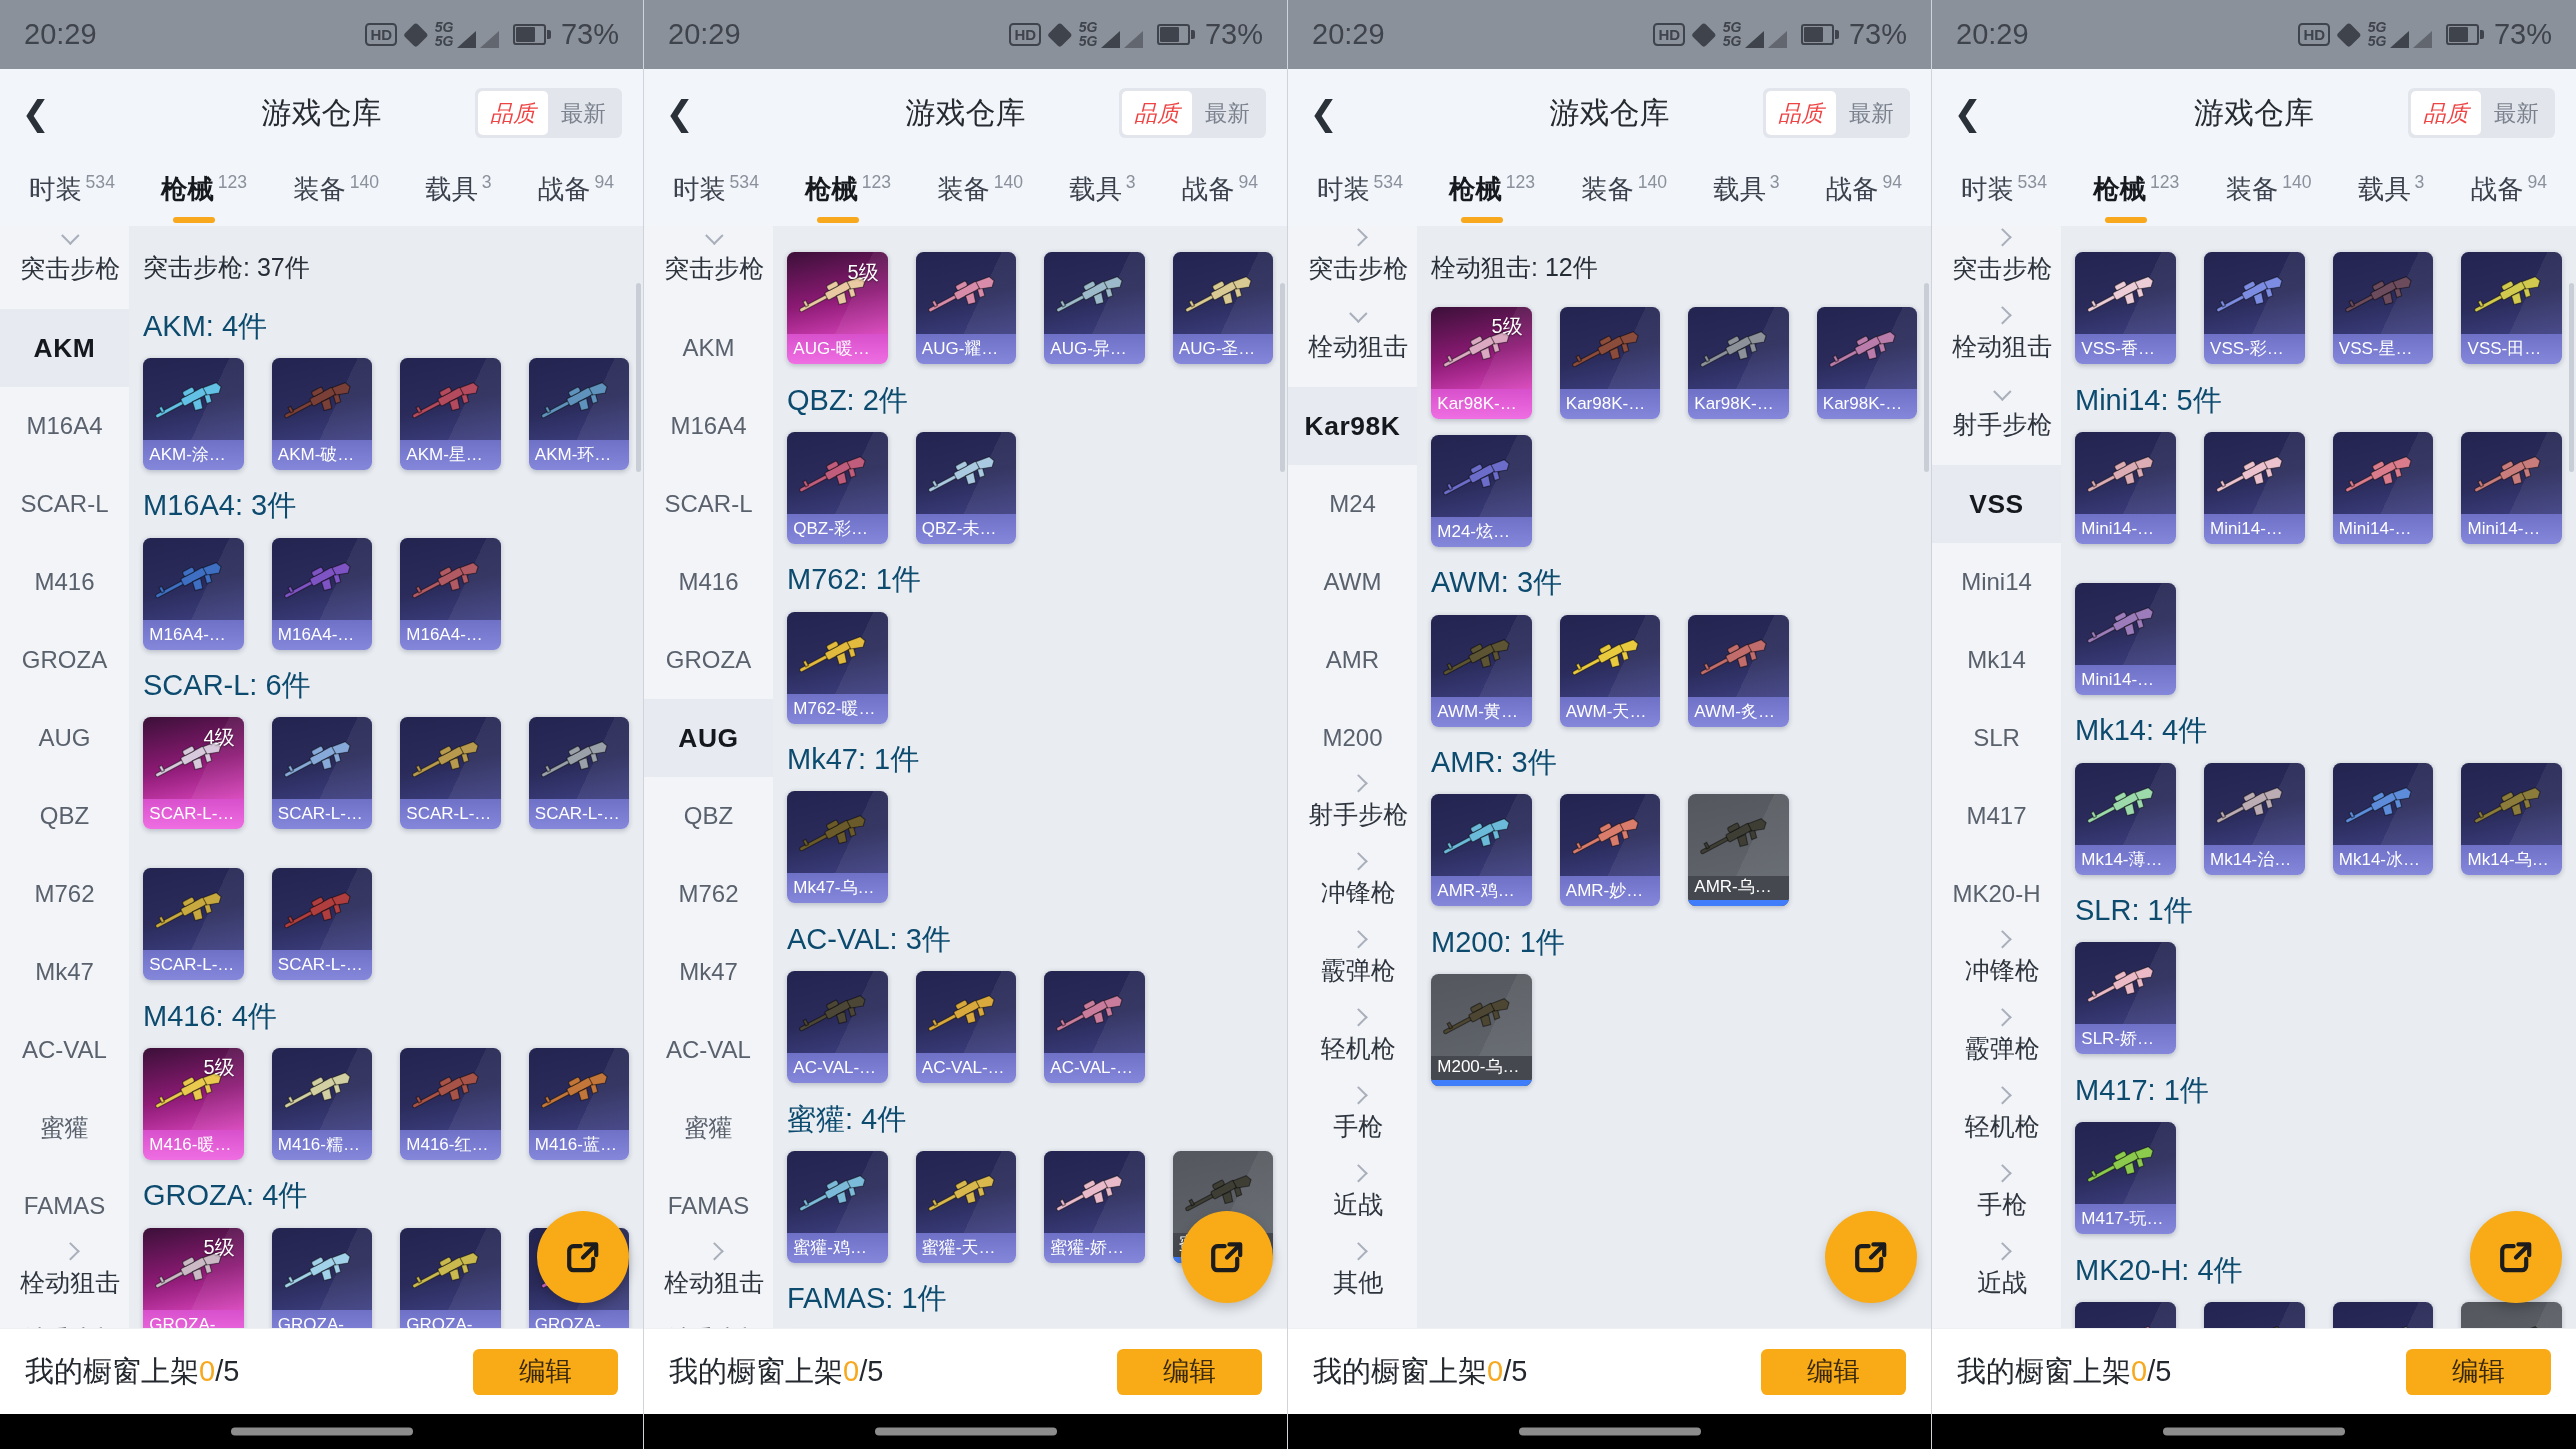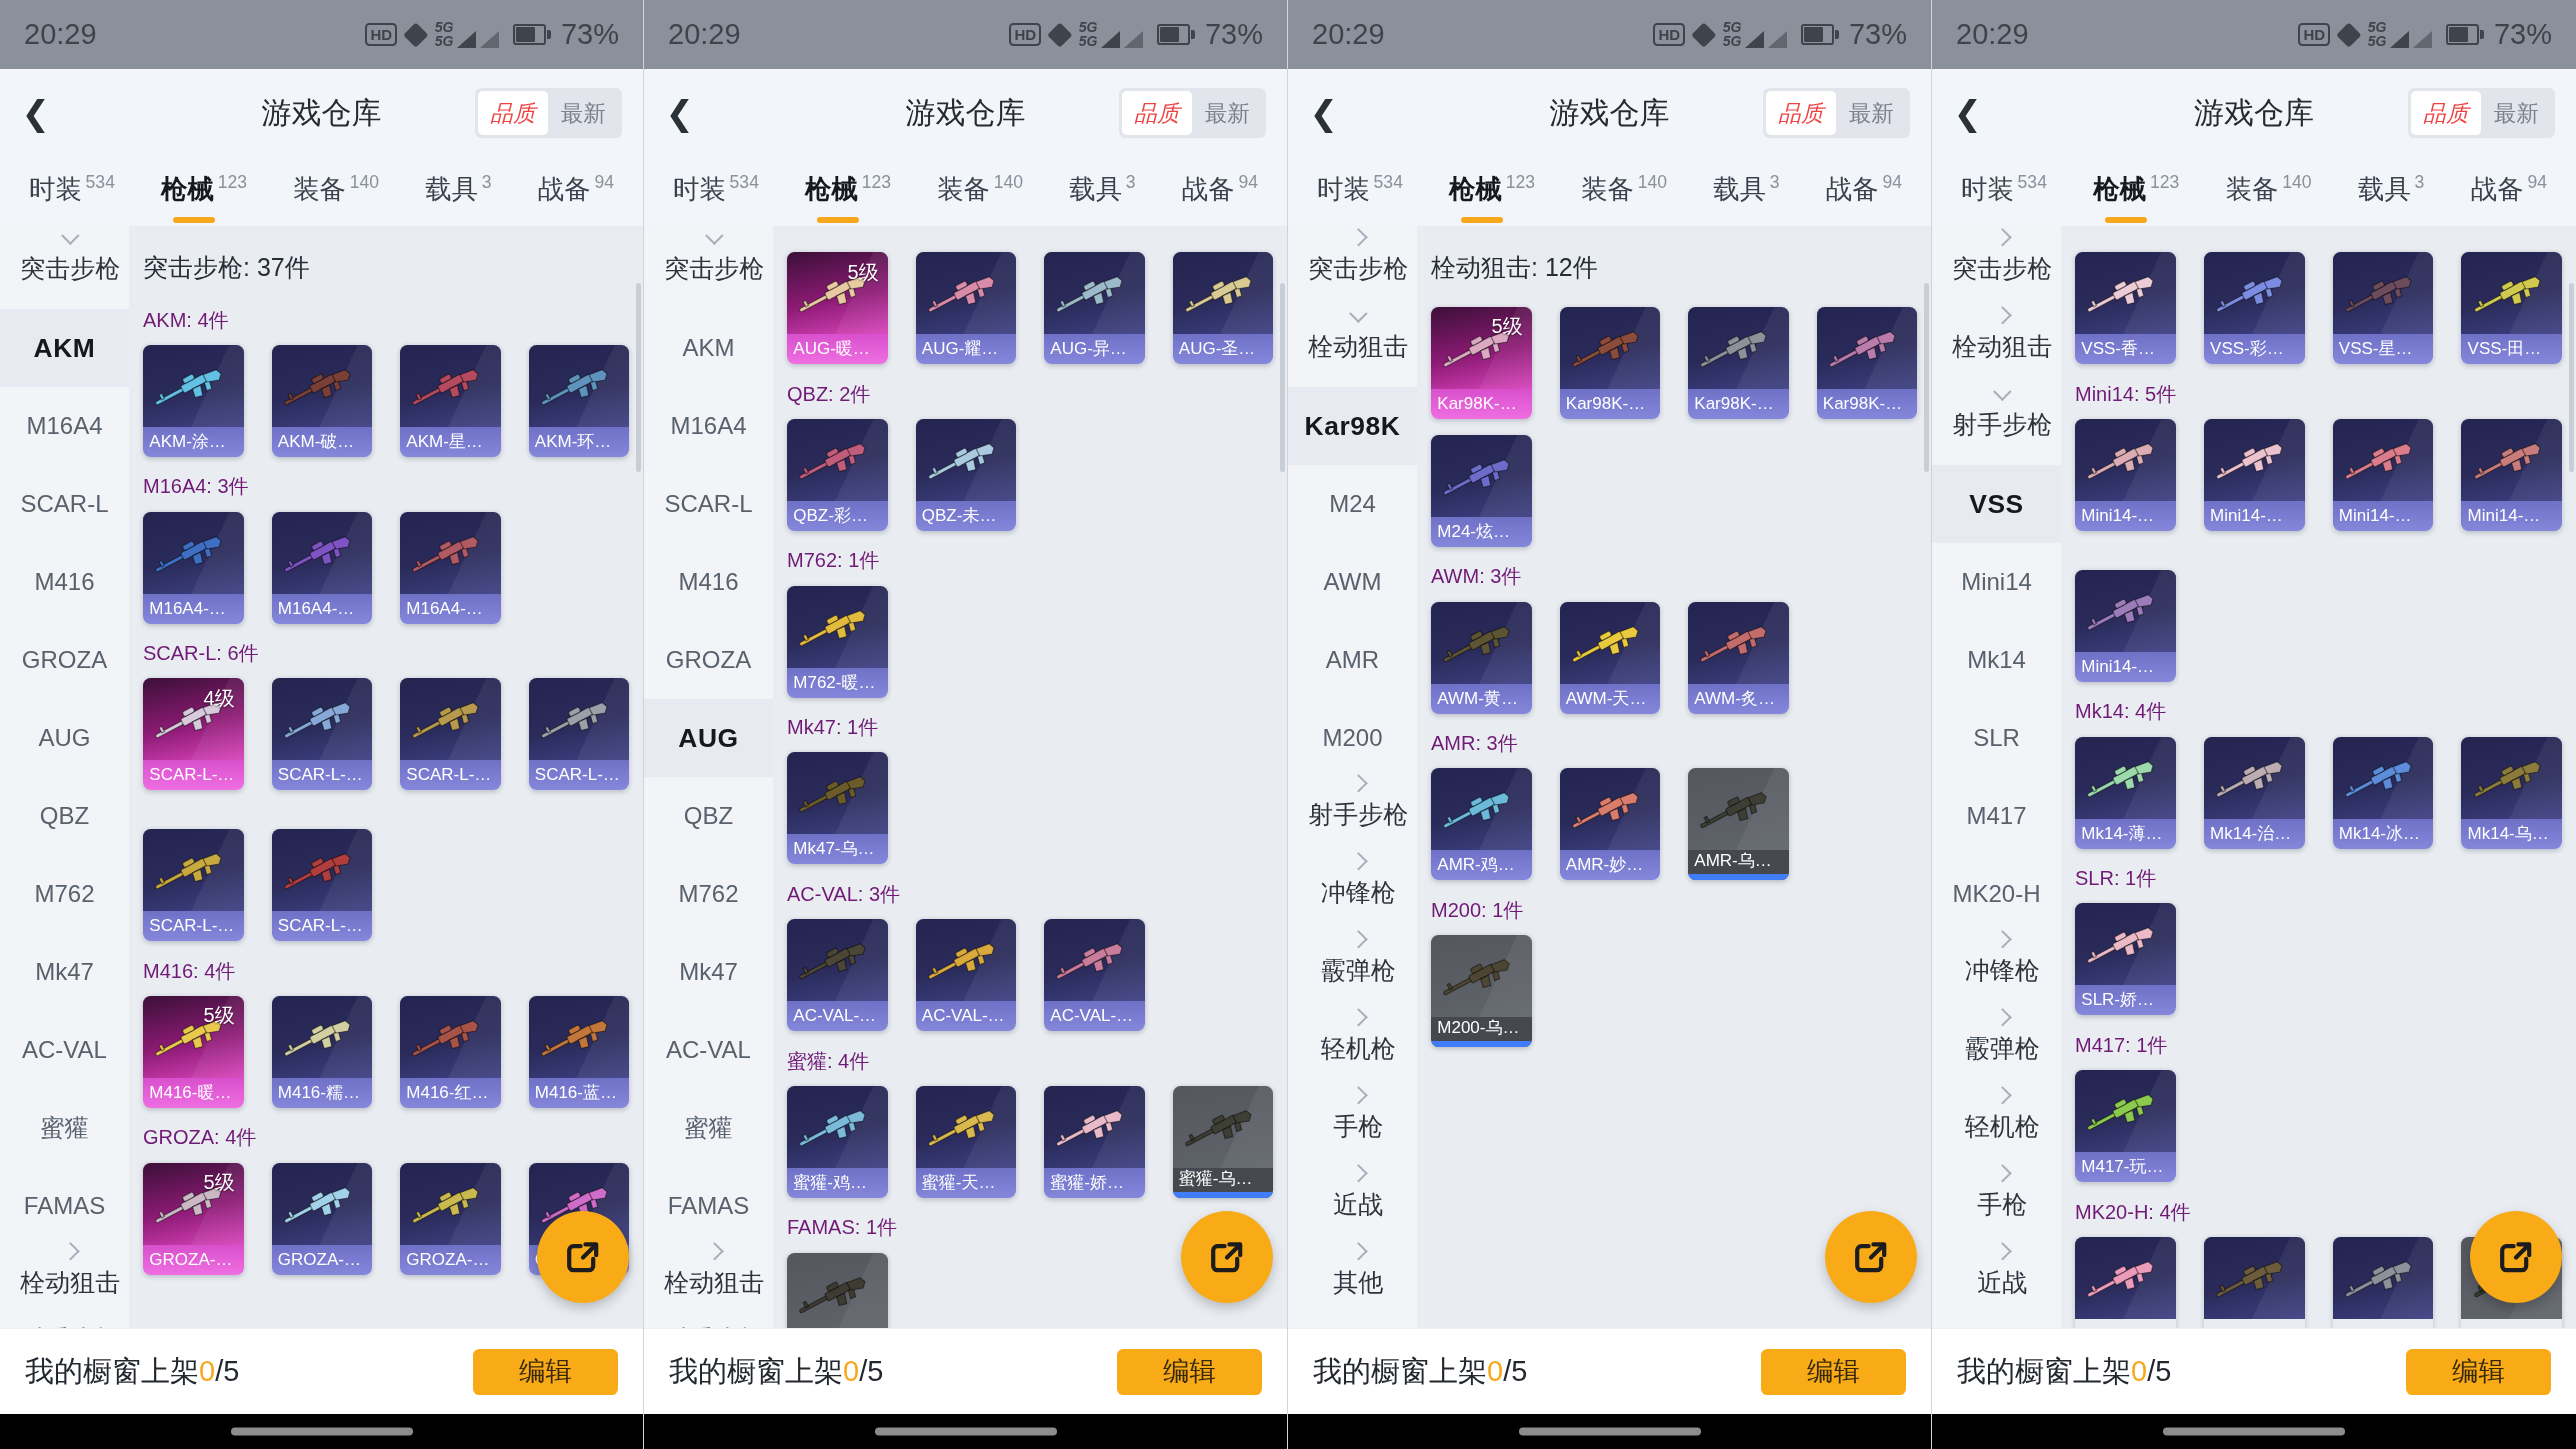--- a/index.html
+++ b/index.html
@@ -47,21 +47,21 @@
   .sidebar{width:129px;flex:0 0 129px;background:#f2f4f8;padding-top:5px;box-sizing:border-box;overflow:hidden;}
   .srow{height:78px;display:flex;align-items:center;justify-content:center;font-size:24px;color:#59616d;box-sizing:border-box;}
   .srow.group{justify-content:flex-start;padding-left:11.3px;gap:8.8px;color:#2e343d;font-size:25px;flex-direction:column;}
   .chev{width:10.7px;height:10.7px;border-right:2.5px solid #a9afba;border-bottom:2.5px solid #a9afba;flex:0 0 auto;}
   .chev.down{transform:rotate(45deg) translate(-1.3px,-1.3px);}
   .chev.right{transform:rotate(-45deg);}
   .srow.item.selected{background:#e7eaf0;color:#15181d;font-weight:bold;font-size:26.4px;letter-spacing:0.6px;}
 
   .content{flex:1;padding:0 14px;box-sizing:border-box;position:relative;overflow:hidden;background:#e9edf2;}
   .cat-header{padding-top:25px;font-size:25px;color:#272d36;margin:0 0 22.6px 0;}
-  .sec-header{font-size:20px;color:#701a75;margin:0 0 11.3px 0;}
+  .sec-header{font-size:29px;color:#0c4a6e;margin:0 0 11.3px 0;}
   .section{margin-bottom:16.4px;}
   .grid{display:grid;grid-template-columns:repeat(4,1fr);gap:39px 28px;}
   .card{border-radius:7.5px;overflow:hidden;height:112px;position:relative;box-shadow:0 1.3px 5px rgba(20,24,40,.22);}
   .art{height:82px;position:relative;display:flex;align-items:center;justify-content:center;}
   .art::before{content:'';position:absolute;inset:0;background:linear-gradient(115deg,transparent 62%,rgba(255,255,255,.06) 62%);}
   .art svg{width:88px;height:48px;position:relative;}
   .card.purple .art{background:linear-gradient(168deg,#232450 0%,#2a2b5a 55%,#3e4083 100%);}
   .card.purple .label{background:linear-gradient(180deg,#6e71c6,#8487da);}
   .card.pink .art{background:linear-gradient(168deg,#3b1038 0%,#8c1a74 55%,#d843bb 100%);}
   .card.pink .label{background:linear-gradient(180deg,#d850cc,#ef6ee2);}

